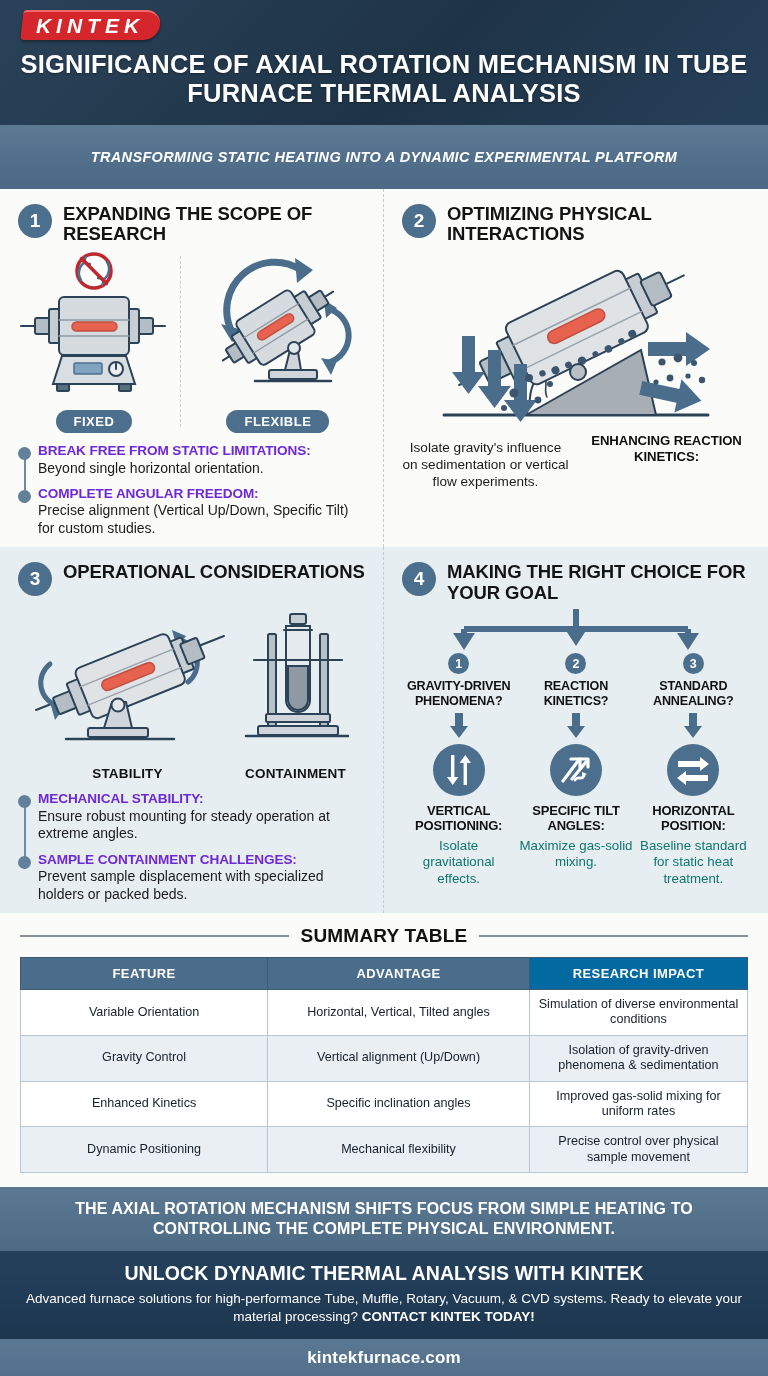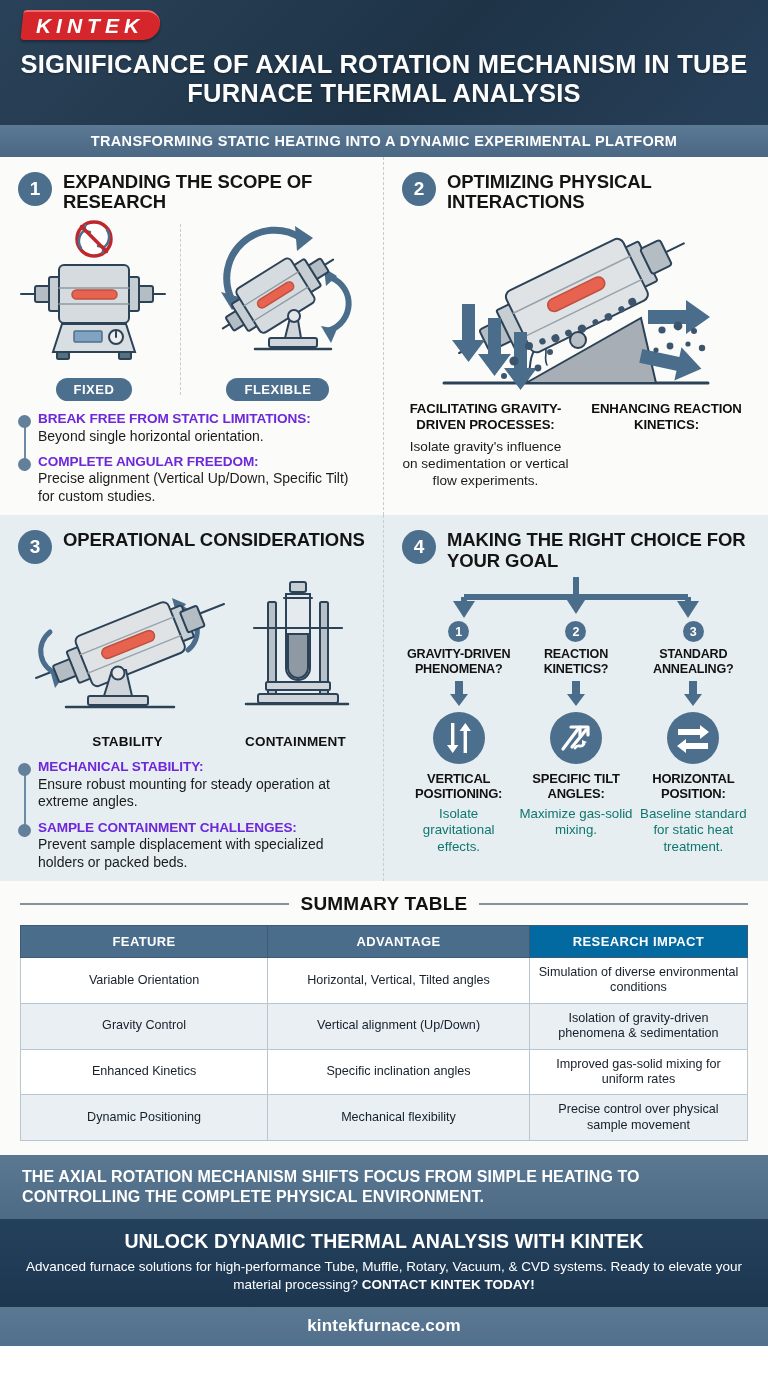--- a/index.html
+++ b/index.html
@@ -56,21 +56,22 @@
     padding: 4px 18px 2px 18px;
     text-shadow: 0 1px 2px rgba(0,0,0,.35);
   }
   .subtitle-band {
     background: linear-gradient(180deg,#5d7a94 0%,#52708c 50%,#4b6884 100%);
     color: #ffffff;
     font-weight: bold;
     font-size: 14.5px;
     letter-spacing: .35px;
     text-align: center;
-    padding: 8px 6px;
+    padding: 24px 6px;
+    font-style: italic;
   }
 
   
   .grid-row { display: flex; position: relative; }
   .row-a { background: #fbfbfa; }
   .row-b { background: #e7eef2; }
   .panel { width: 50%; padding: 14px 18px 10px 18px; position: relative; }
   .panel.left { border-right: 1.5px dashed #c3cdd4; }
 
   .sec-head { display: flex; align-items: flex-start; gap: 11px; margin-bottom: 6px; }
@@ -168,22 +169,22 @@
   tbody td {
     font-size: 12.6px; color: #16202b; text-align: center; padding: 7px 8px;
     border: 1px solid #b9c6d2; line-height: 1.22;
   }
   tbody tr:nth-child(odd) td { background: #ffffff; }
   tbody tr:nth-child(even) td { background: #e9eff3; }
 
   
   .fbar1 {
     background: linear-gradient(180deg,#5b7893 0%,#4e6b86 100%);
-    color: #fff; text-align: left; font-weight: bold; font-size: 16px;
-    line-height: 1.25; padding: 12px 22px; letter-spacing: .1px;
+    color: #fff; text-align: center; font-weight: bold; font-size: 16px;
+    line-height: 1.25; padding: 12px 34px; letter-spacing: .1px;
   }
   .fbar2 {
     background: linear-gradient(180deg,#24415c 0%,#1d3650 100%);
     color: #fff; text-align: center; padding: 11px 20px 13px 20px;
   }
   .fbar2 h3 { font-size: 19.5px; font-weight: bold; letter-spacing: .1px; margin-bottom: 5px; }
   .fbar2 p { font-size: 13.5px; line-height: 1.33; font-weight: normal; }
   .fbar2 .cta { font-weight: bold; }
   .fbar3 {
     background: linear-gradient(180deg,#5b7893 0%,#51708b 100%);
@@ -362,21 +363,20 @@
               <circle cx="112" cy="150" r="3.4"></circle>
                 <circle cx="78" cy="158" r="3"></circle>
               <circle cx="124" cy="134" r="3"></circle>
             </g>
           </g>
         </svg>
       </div>
 
       <div class="cap2">
         <div>
-          <div class="cap-h">FACILITATING GRAVITY-DRIVEN PROCESSES:</div>
           <div class="cap-b">Isolate gravity's influence on sedimentation or vertical flow experiments.</div>
         </div>
         <div>
           <div class="cap-h">ENHANCING REACTION KINETICS:</div>
         </div>
       </div>
     </div>
   </div>
 
   <div class="grid-row row-b">

